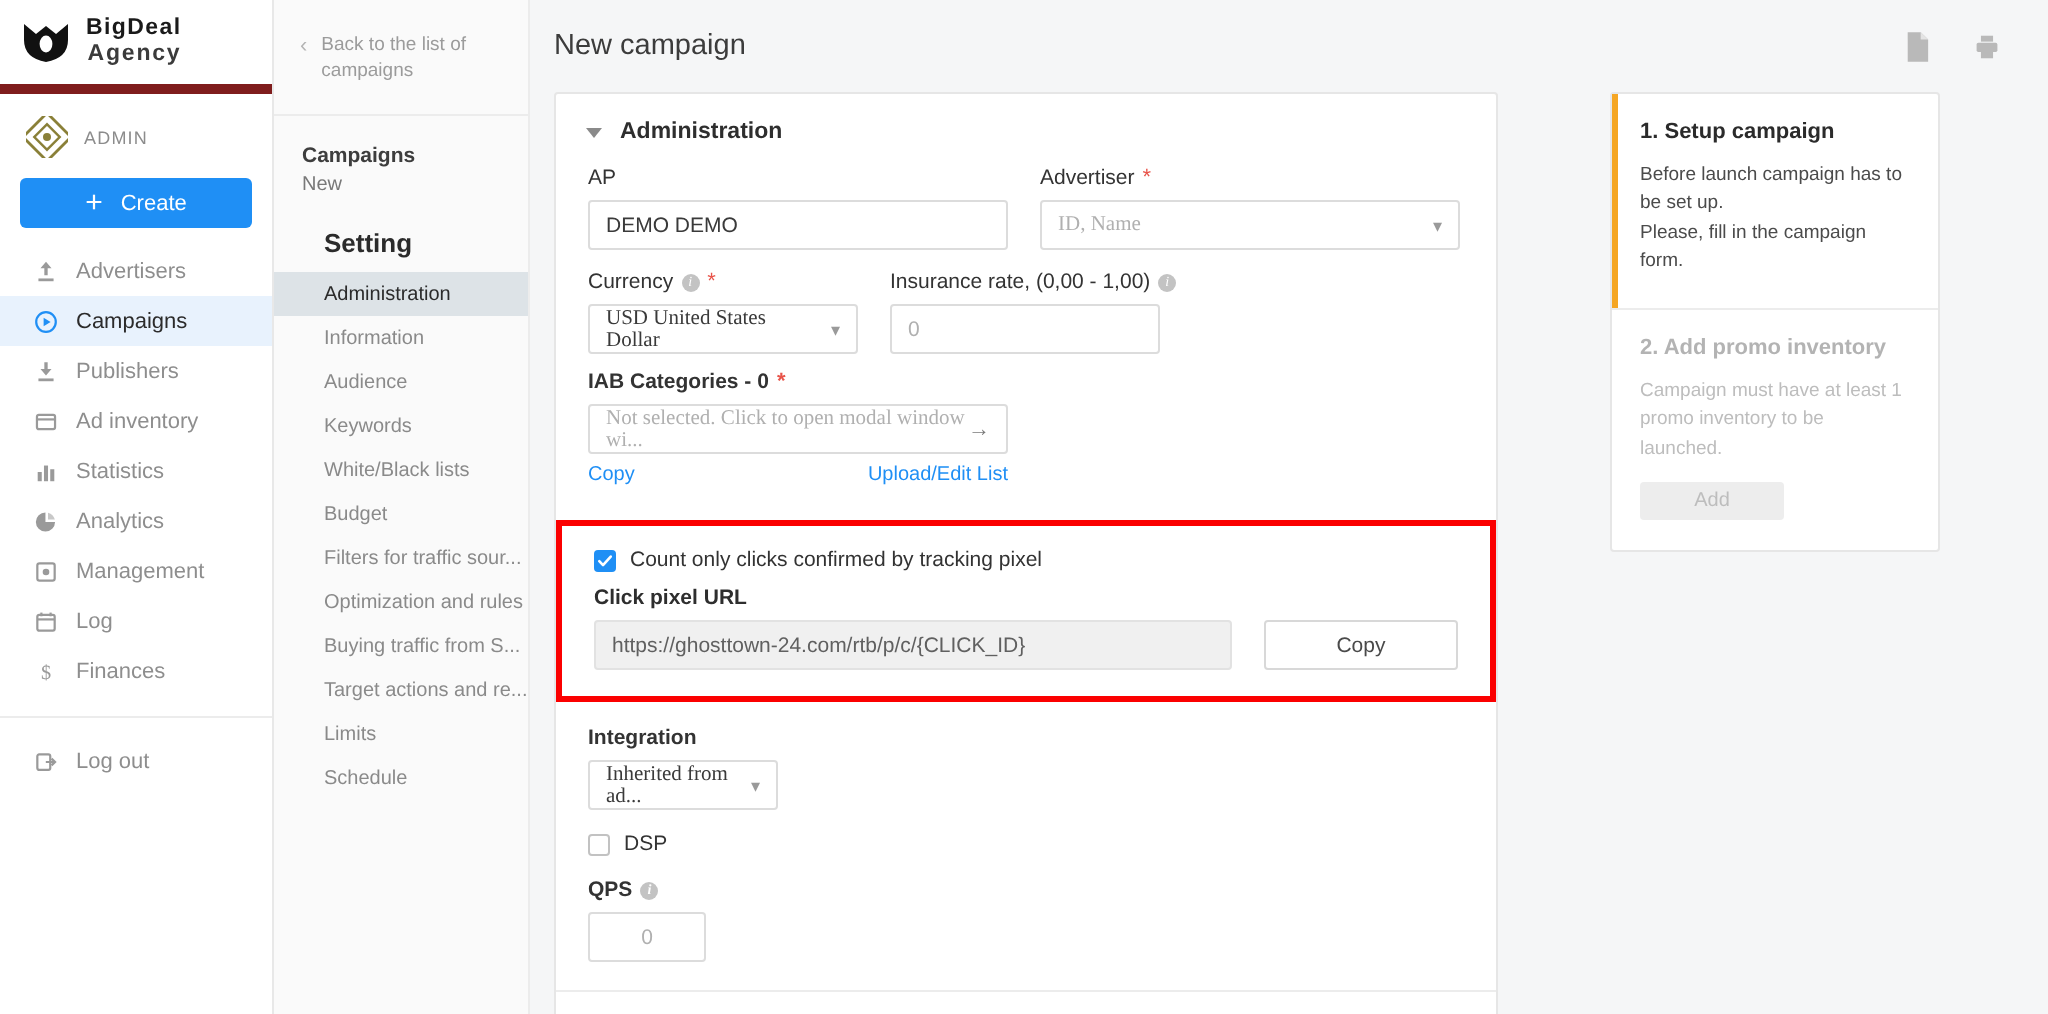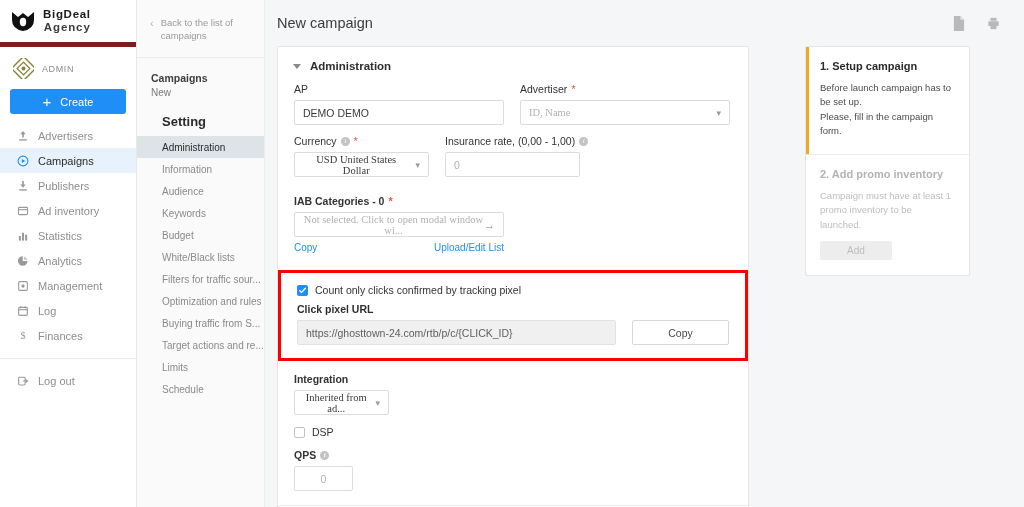--- a/index.html
+++ b/index.html
@@ -101,21 +101,21 @@
   .lbl.b { font-weight: bold; }
   .req { color: #e8544a; font-size: 11px; }
   .info-ico {
     width: 9px; height: 9px; border-radius: 50%; background: #c3c3c3; color: #fff;
     font-size: 7px; display: inline-flex; align-items: center; justify-content: center;
     font-style: italic; font-family: "Liberation Serif", serif;
   }
   .inp {
     height: 25px; border: 1px solid #dcdcdc; border-radius: 2px; background: #fff;
     font-size: 10.5px; color: #3a3a3a; padding: 0 8px; font-family: inherit;
-    display: flex; align-items: center; text-align: center;
+    display: flex; align-items: center;
   }
   .inp.ph { color: #b0b0b0; }
   .sel { display: flex; align-items: center; justify-content: space-between; cursor: pointer; font-family: Liberation Serif, serif; }
   .chev { color: #9a9a9a; font-size: 9px; margin-left: 6px; }
   .link { color: #1f8ff5; font-size: 10px; cursor: pointer; }
   .links-row { display: flex; justify-content: space-between; margin-top: 5px; width: 210px; }
   .arrow-r { color: #7b7b7b; font-size: 11px; }
 
   
   .hl-wrap { position: relative; margin: 17px -16px 0 -16px; padding: 11px 16px 13px 16px; border: 3px solid #fb0000; }
@@ -306,24 +306,24 @@
     <div class="sub-item">
         <span>Information</span>
       </div>
     <div class="sub-item">
         <span>Audience</span>
       </div>
     <div class="sub-item">
         <span>Keywords</span>
       </div>
     <div class="sub-item">
+        <span>White/Black lists</span>
+      </div>
+    <div class="sub-item">
         <span>Budget</span>
-      </div>
-    <div class="sub-item">
-        <span>White/Black lists</span>
       </div>
     <div class="sub-item">
         <span>Filters for traffic sour...</span>
       </div>
     <div class="sub-item">
         <span>Optimization and rules</span>
       </div>
     <div class="sub-item">
         <span>Buying traffic from S...</span>
       </div>
@@ -402,21 +402,21 @@
               <span class="lbl">
                 <span>Insurance rate, (0,00 - 1,00)</span>
                 <span class="info-ico">i</span>
               </span>
               <div class="inp ph" style="width:135px">
                 <span>0</span>
               </div>
             </div>
           </div>
 
-          <div class="fld" style="margin-top:18px">
+          <div class="fld" style="margin-top:8px">
             <span class="lbl b">
               <span>IAB Categories - 0</span>
               <span class="req">*</span>
             </span>
             <div class="inp sel ph" style="width:210px">
               <span>Not selected. Click to open modal window wi...</span>
               <span class="arrow-r">→</span>
             </div>
             <div class="links-row">
               <span class="link">Copy</span>

